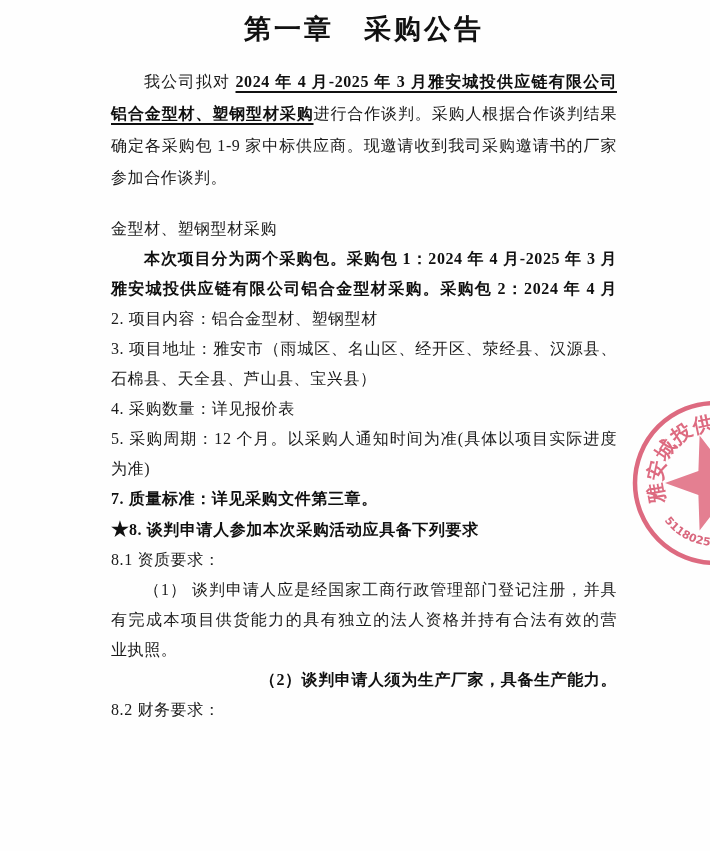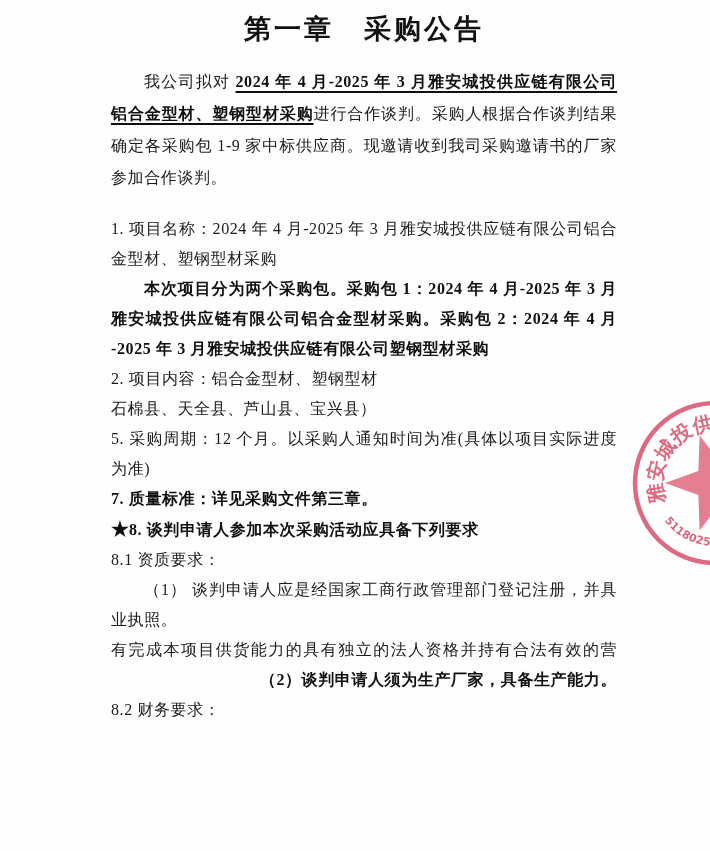--- a/index.html
+++ b/index.html
@@ -27,35 +27,35 @@
 
 <div class="page">
   <div class="doc">
     <div class="title">第一章　采购公告</div>
     <div id="doc-body">
         <div class="line full indent intro"><span class="">我公司拟对 </span><span class="b u ">2024 年 4 月-2025 年 3 月雅安城投供应链有限公司</span></div>
         <div class="line full intro"><span class="b u ">铝合金型材、塑钢型材采购</span><span class="">进行合作谈判。采购人根据合作谈判结果</span></div>
         <div class="line full intro"><span class="">确定各采购包 1-9 家中标供应商。现邀请收到我司采购邀请书的厂家</span></div>
         <div class="line intro"><span class="">参加合作谈判。</span></div>
         <div class="gap"></div>
-        <div class="line full"><span class="">1. 项目名称：2024 年 4 月-2025 年 3 月雅安城投供应链有限公司铝合</span></div>
         <div class="line"><span class="">金型材、塑钢型材采购</span></div>
         <div class="line full indent"><span class="b ">本次项目分为两个采购包。采购包 1：2024 年 4 月-2025 年 3 月</span></div>
         <div class="line full"><span class="b ">雅安城投供应链有限公司铝合金型材采购。采购包 2：2024 年 4 月</span></div>
-        <div class="line"><span class="b ">-2025 年 3 月雅安城投供应链有限公司塑钢型材采购</span></div>
         <div class="line"><span class="">2. 项目内容：铝合金型材、塑钢型材</span></div>
+        <div class="line full"><span class="">3. 项目地址：雅安市（雨城区、名山区、经开区、荥经县、汉源县、</span></div>
         <div class="line"><span class="">石棉县、天全县、芦山县、宝兴县）</span></div>
+        <div class="line"><span class="">4. 采购数量：详见报价表</span></div>
         <div class="line full"><span class="">5. 采购周期：12 个月。以采购人通知时间为准(具体以项目实际进度</span></div>
         <div class="line"><span class="">为准)</span></div>
         <div class="line"><span class="b ">7. 质量标准：详见采购文件第三章。</span></div>
         <div class="line"><span class="b s">★</span><span class="b ">8. 谈判申请人参加本次采购活动应具备下列要求</span></div>
         <div class="line"><span class="">8.1 资质要求：</span></div>
         <div class="line full indent"><span class="">（1） 谈判申请人应是经国家工商行政管理部门登记注册，并具</span></div>
+        <div class="line full"><span class="">有完成本项目供货能力的具有独立的法人资格并持有合法有效的营</span></div>
         <div class="line"><span class="">业执照。</span></div>
-        <div class="line full"><span class="">有完成本项目供货能力的具有独立的法人资格并持有合法有效的营</span></div>
         <div class="line indent"><span class="b ">（2）谈判申请人须为生产厂家，具备生产能力。</span></div>
         <div class="line"><span class="">8.2 财务要求：</span></div>
       </div>
   </div>
 
   <svg class="seal" id="seal" width="170" height="170" viewBox="0 0 170 170">
     <circle class="seal-border" cx="85" cy="86" r="80"></circle>
     <polygon class="seal-star" points="35,86 68.4,74 69.6,38.5 91.3,66.5 125.5,56.6 105.5,86 125.5,115.4 91.3,105.5 69.6,133.5 68.4,98.1"></polygon>
   <text x="85" y="33" transform="rotate(-100 85 86)" class="seal-char">雅</text>
       <text x="85" y="33" transform="rotate(-78 85 86)" class="seal-char">安</text>

